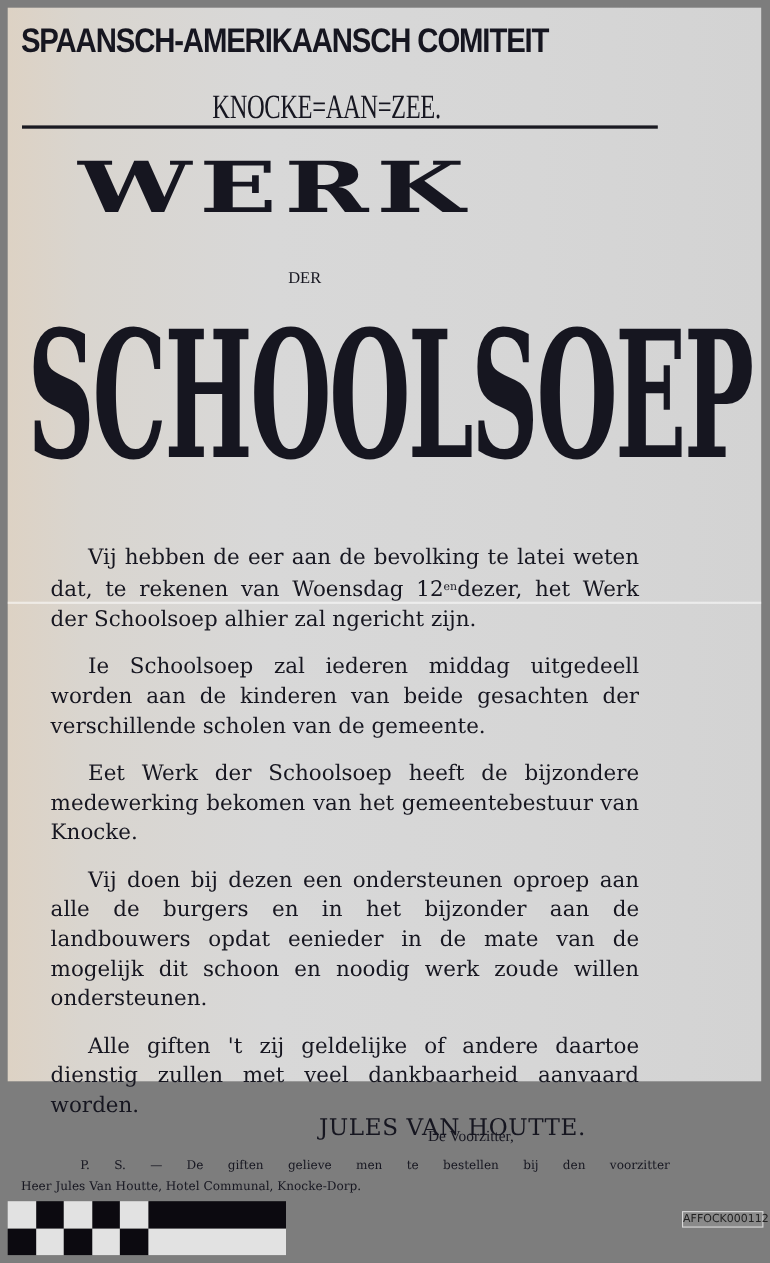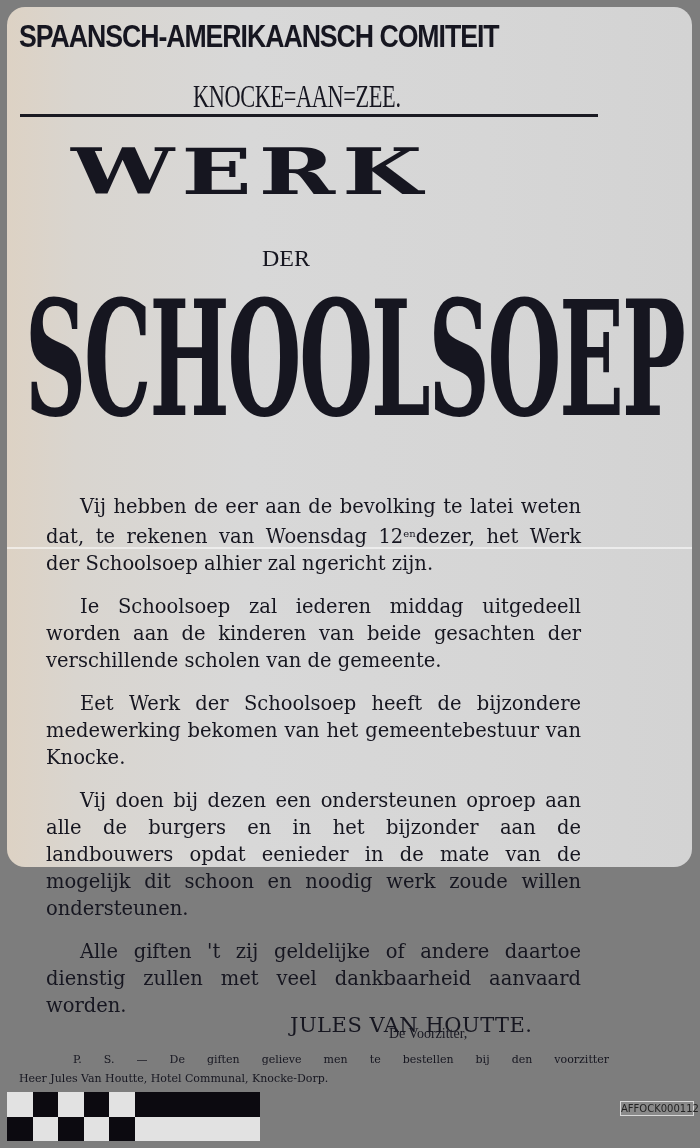--- a/index.html
+++ b/index.html
@@ -1,28 +1,28 @@
 <!DOCTYPE html>
 <html><head>
 <meta charset="utf-8">
 <style>
   html, body { margin:0; padding:0; }
   body { width:700px; height:1148px; background:#7d7d7d; position:relative; overflow:hidden; font-family:"DejaVu Serif", serif; }
-  .paper { position:absolute; left:7px; top:7px; width:685px; height:860px;
+  .paper { position:absolute; left:7px; top:7px; width:685px; height:976px;
     background: linear-gradient(90deg, #ddd2c4 0%, #d9d5cf 10%, #d8d8d8 35%, #d6d6d6 70%, #d3d3d3 100%);
-    color:#161620;border-radius:18px; }
+    color:#161620; }
   .fold { position:absolute; left:0; right:0; top:540px; height:2px; background:rgba(255,255,255,0.55); }
   .comite { position:absolute; left:12px; top:12px; width:600px; font-family:"Liberation Sans", sans-serif; font-weight:bold;
     font-size:31px; letter-spacing:-1.2px; transform:scaleX(0.86); transform-origin:left top; white-space:nowrap; }
   .knocke { position:absolute; left:186px; top:72px; font-family:"Liberation Serif", serif; font-size:31px;
     transform:scaleX(0.72); transform-origin:left top; white-space:nowrap; letter-spacing:-0.5px; }
   .rule { position:absolute; left:13px; top:107px; width:578px; height:3px; background:#1a1a22; }
   .werk { position:absolute; left:64px; top:127px; font-family:"DejaVu Serif", serif; font-weight:bold; font-size:78px;
     letter-spacing:6px; transform:scaleX(1.18) scaleY(0.82); transform-origin:left top; white-space:nowrap; }
-  .der { position:absolute; left:255px; top:238px; font-family:"Liberation Serif", serif; font-size:24px; }
+  .der { position:absolute; left:255px; top:238px; font-family:"Liberation Serif", serif; font-size:15px; }
   .schoolsoep { position:absolute; left:18px; top:272px; font-family:"DejaVu Serif", serif; font-weight:bold;
     font-size:160px; line-height:160px; letter-spacing:-4px; transform:scaleX(0.53) scaleY(1.0); transform-origin:left top; white-space:nowrap; }
   .body-text { position:absolute; left:23px; top:470px; width:567px; font-family:"DejaVu Serif", serif; font-size:19.5px;
     line-height:27px; text-align:justify; }
   .body-text p { margin:16px; text-indent:34px; text-align-last:left; }
   sup { font-size:10px; vertical-align:6px; }
   .voorzitter-label { position:absolute; left:382px; top:983px; font-family:"Liberation Serif", serif; font-size:14px;margin-top:36px; }
   .voorzitter-name { position:absolute; left:283px; top:1006px; font-family:"DejaVu Serif", serif; font-size:21px; letter-spacing:0.5px; }
   .ps { position:absolute; left:12px; top:1043px; width:590px; font-family:"DejaVu Serif", serif; font-size:11px; line-height:19px; }
   .ps .l1 { padding-left:54px; display:block; text-align:justify; text-align-last:justify; }

